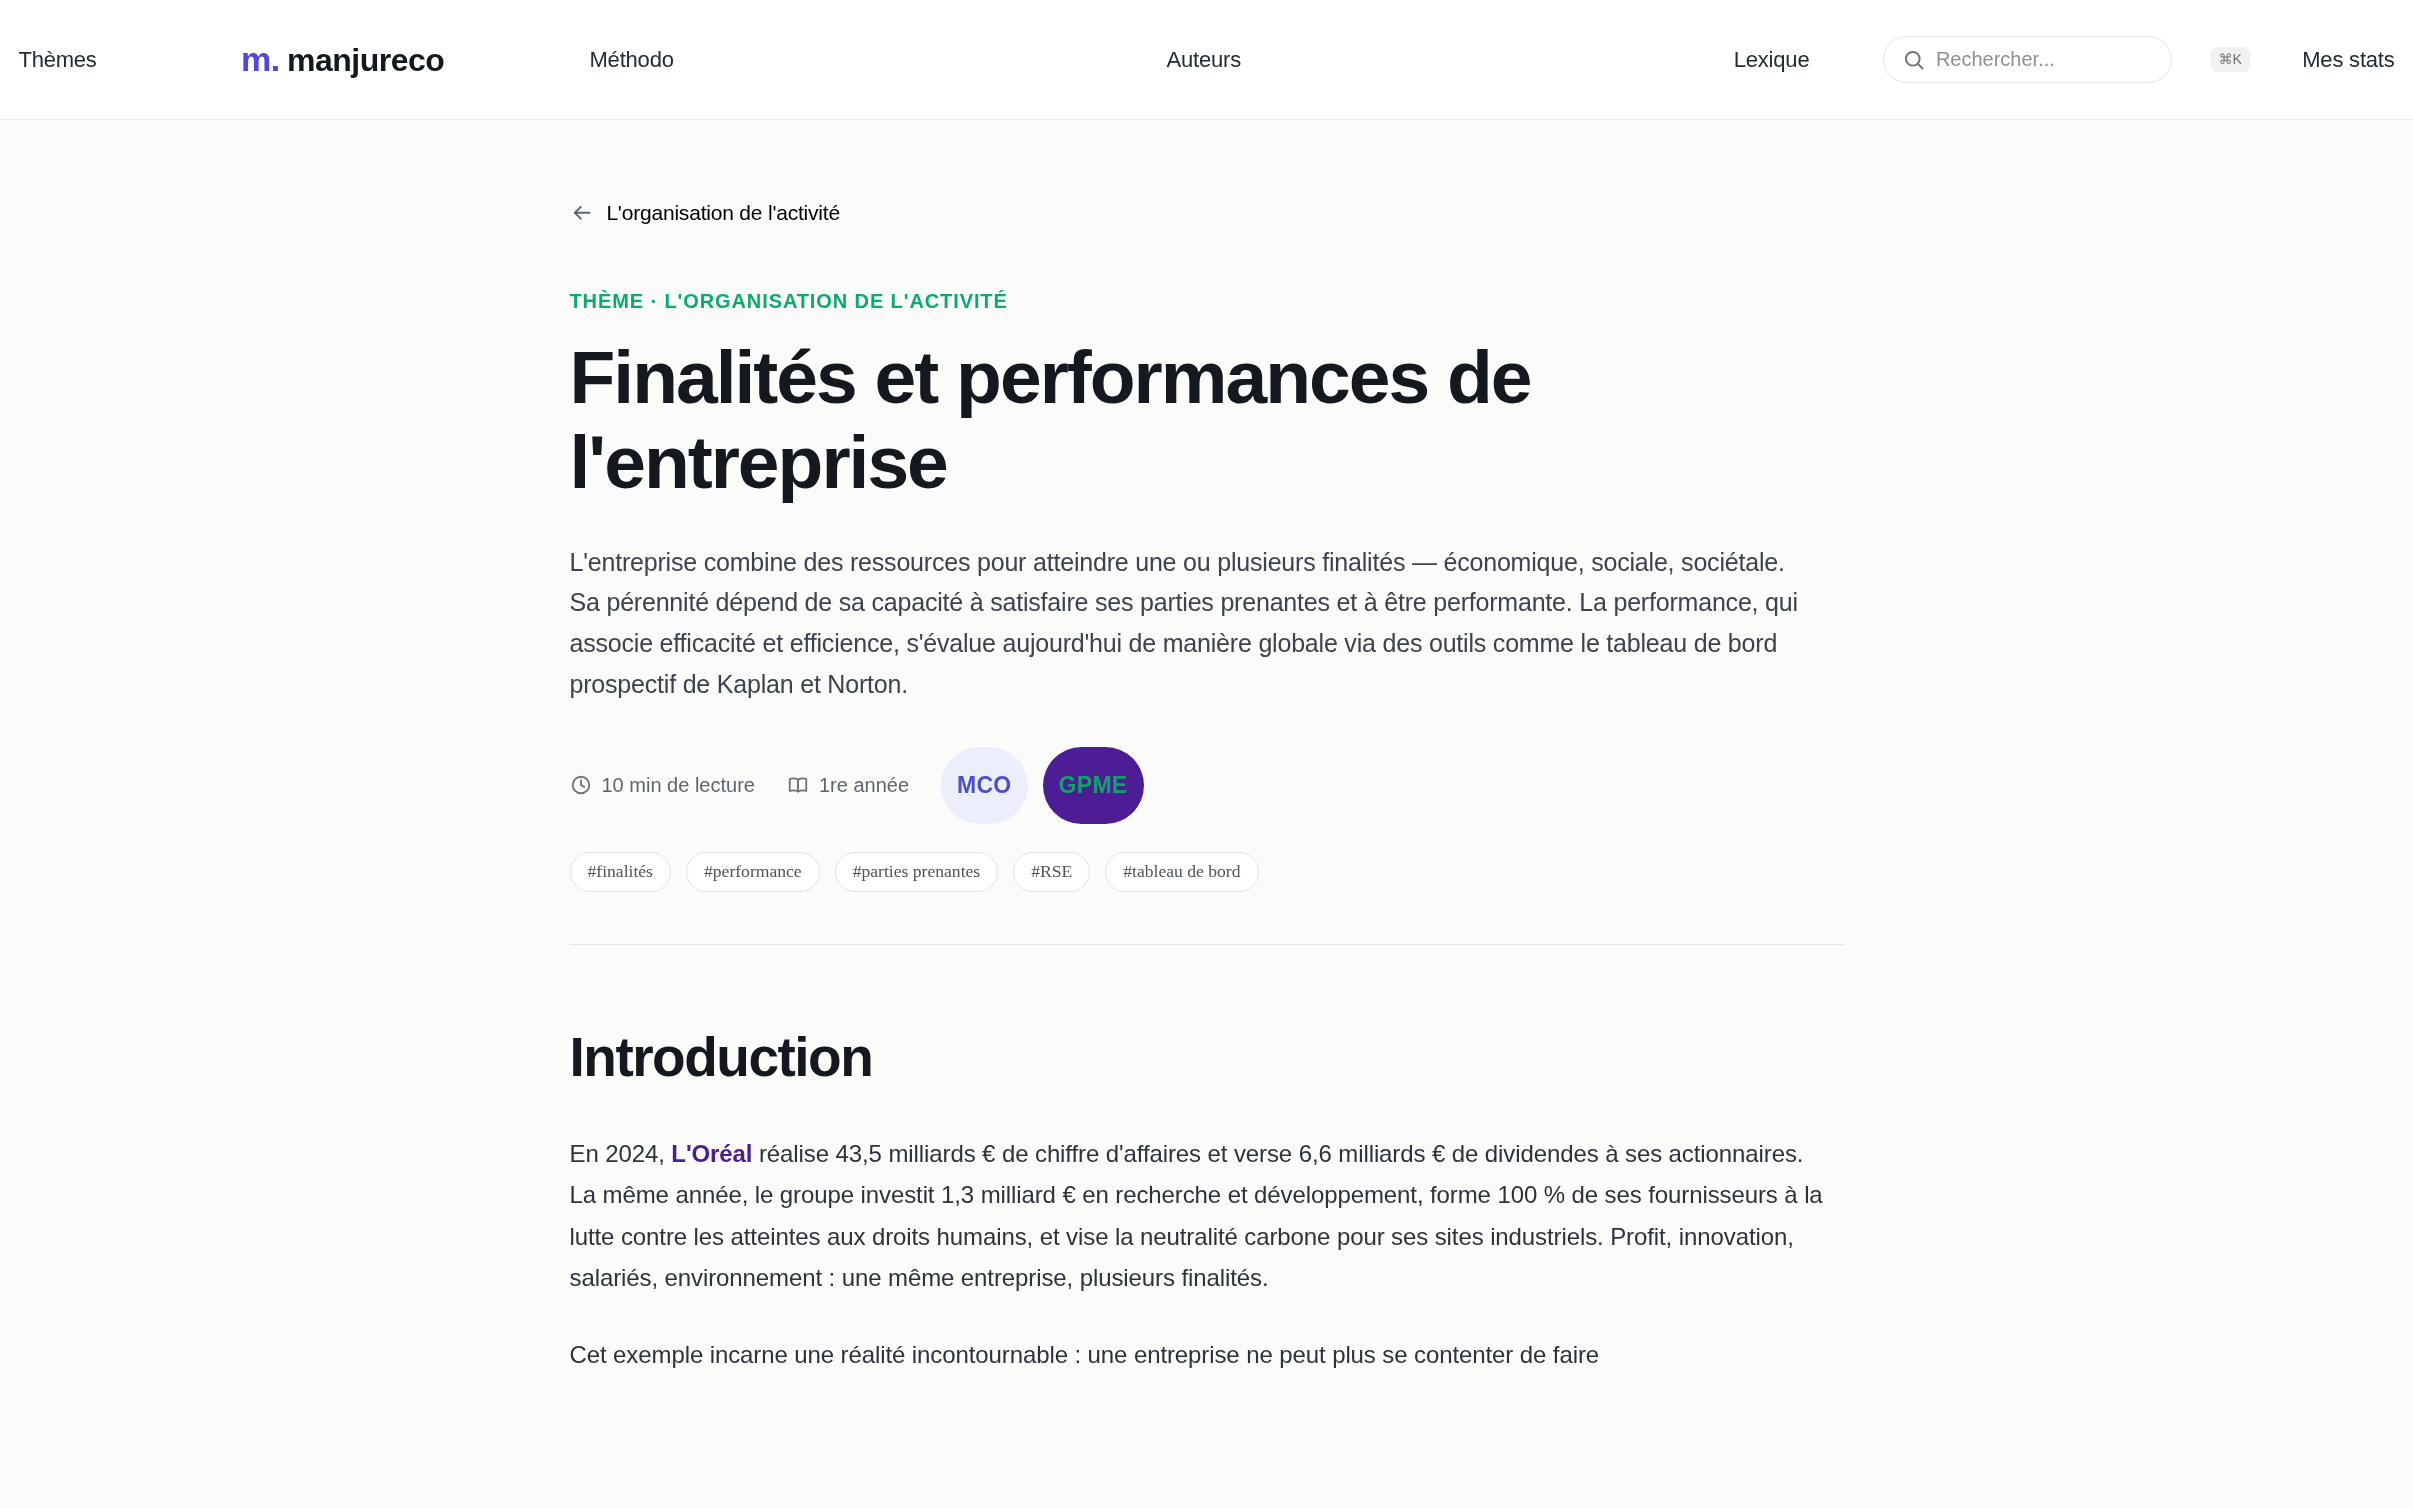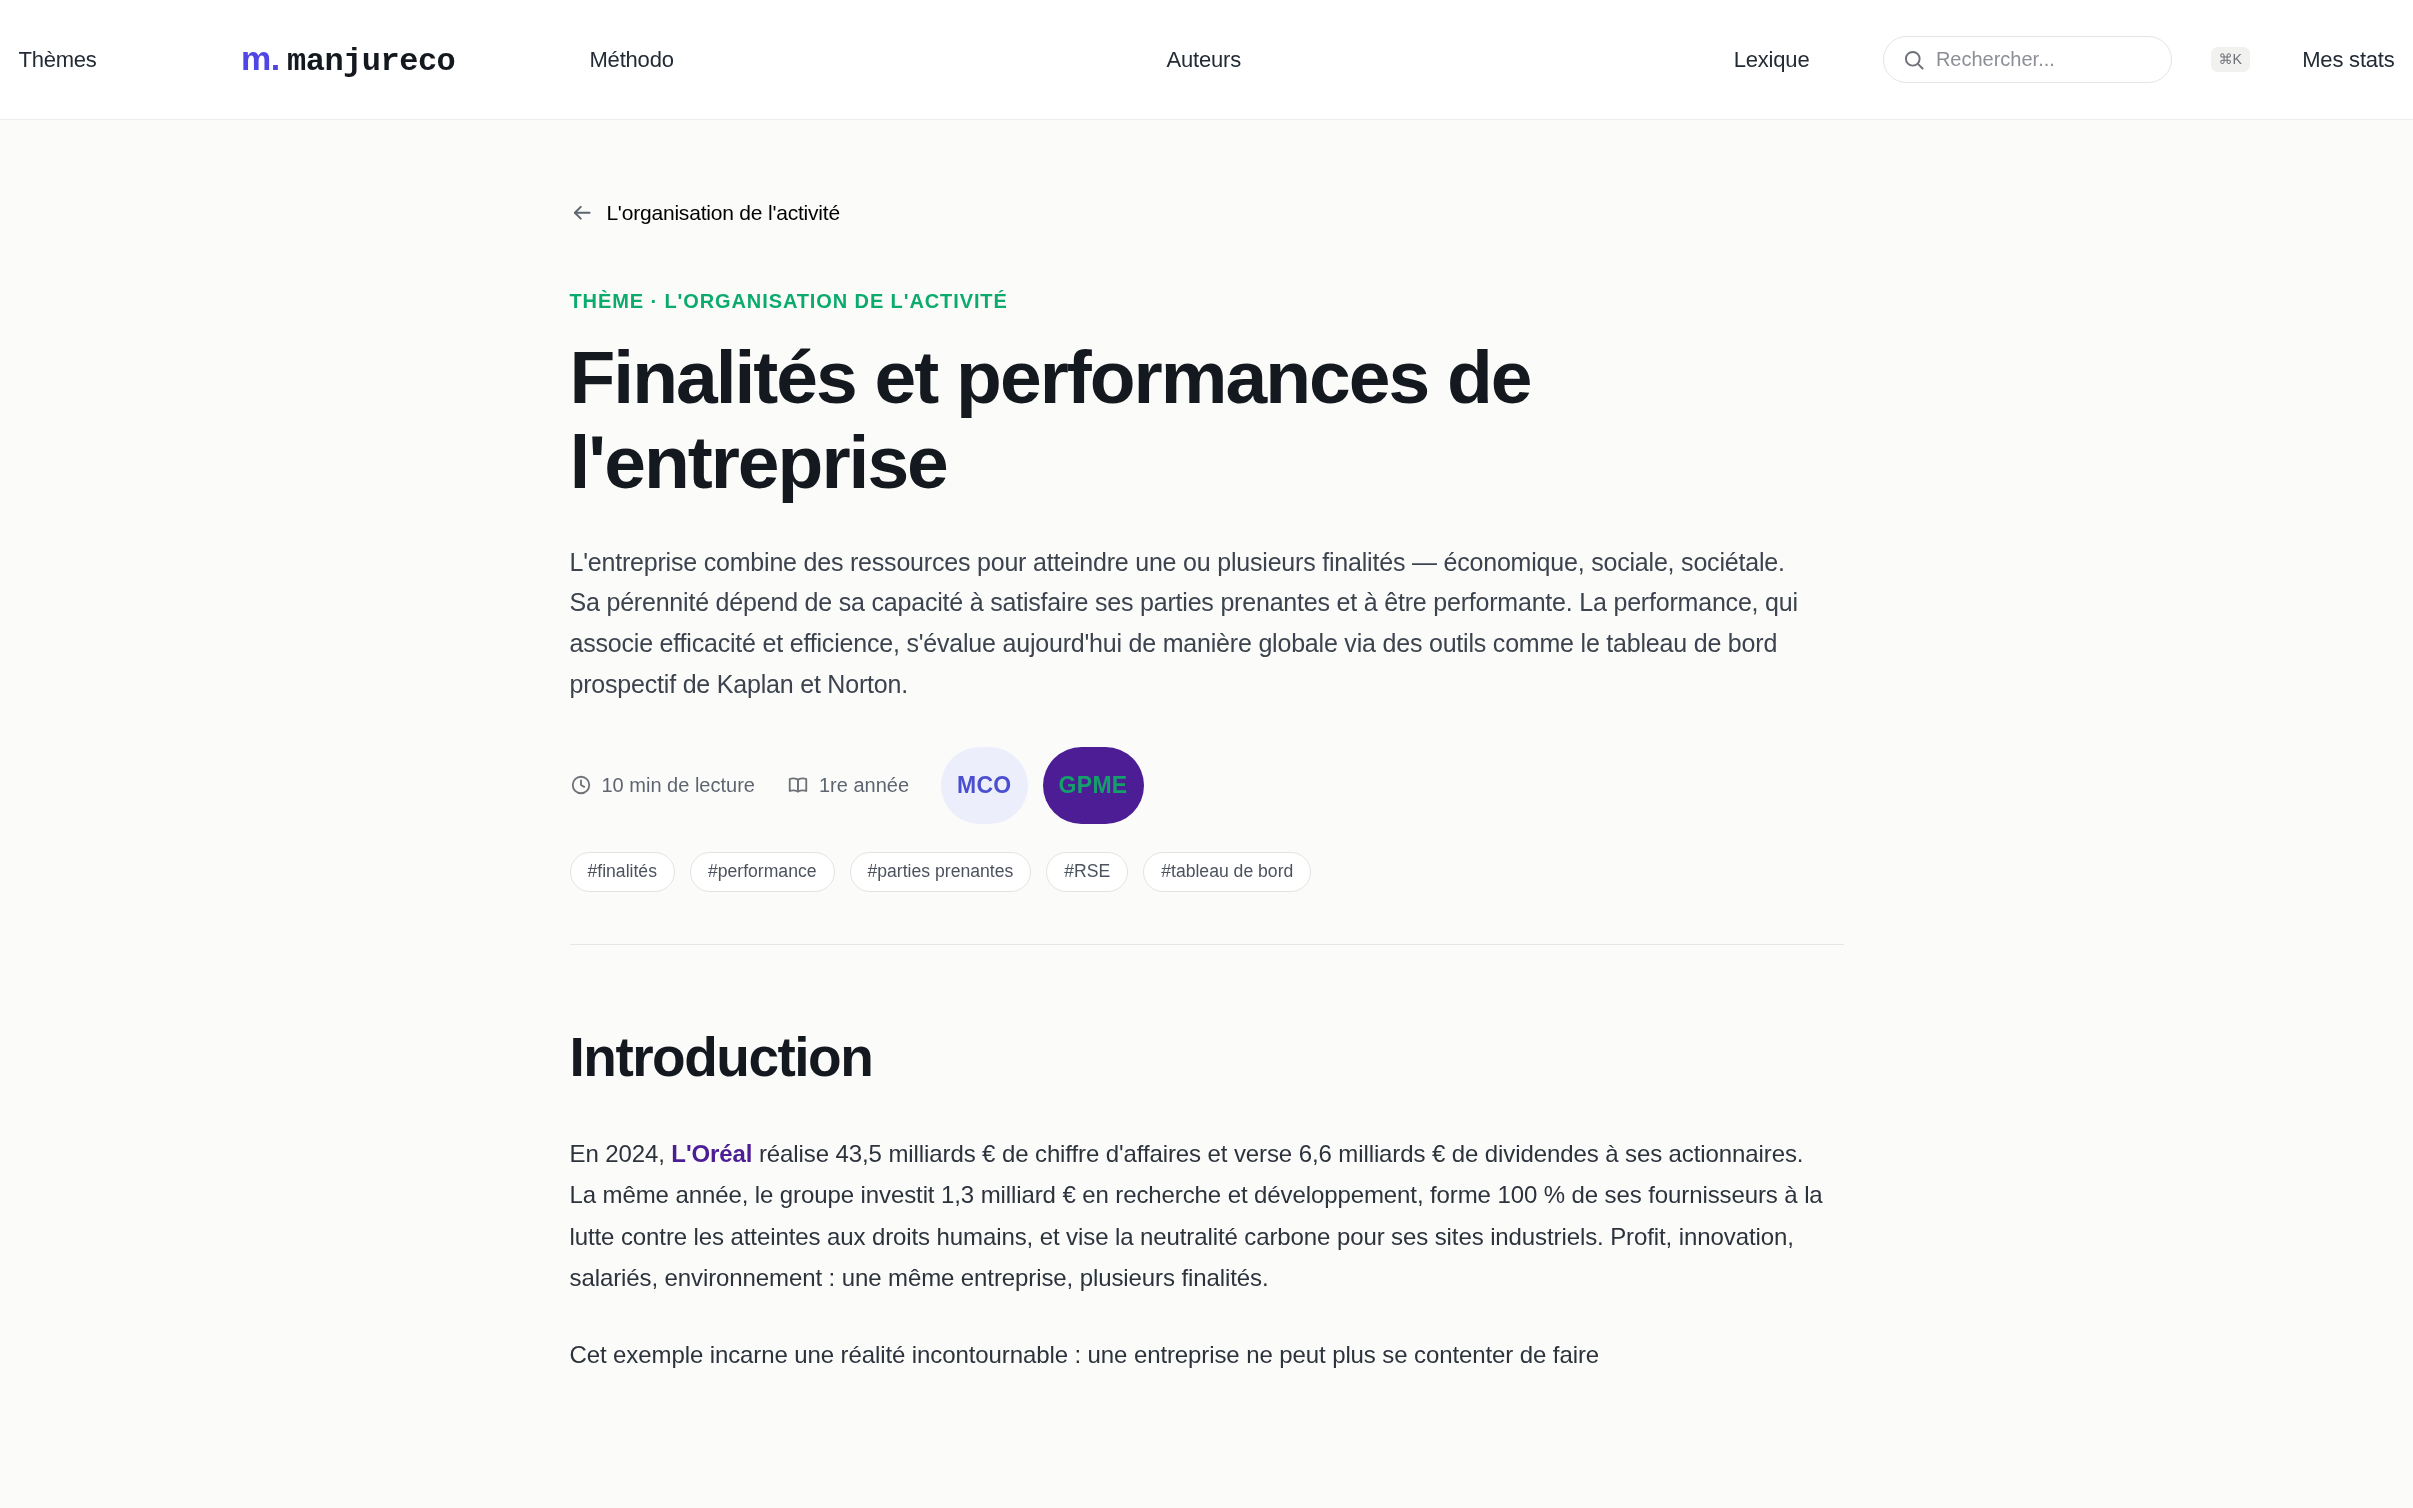--- a/index.html
+++ b/index.html
@@ -47,21 +47,20 @@
     font-size: 34px;
     font-weight: 700;
     color: #4f46e5;
     margin-right: 6.7px;
   }
   .brand-name {
     font-size: 32px;
     font-weight: 700;
     color: #14181f;
     letter-spacing: -0.5px;
-    font-family: Liberation Mono, monospace;
   }
 
   .main-nav {
     position: absolute;
     left: 0;
     right: 0;
     display: flex;
     justify-content: space-between;
     gap: 0;
   }
@@ -181,20 +180,21 @@
   .tag-row { display: flex; gap: 15px; flex-wrap: wrap; margin-bottom: 52px; }
   .tag {
     font-size: 17.6px;
     color: #4c535e;
     border: 0.8px solid #e3e3e0;
     background: #ffffff;
     border-radius: 837px;
     padding: 8.4px 17px;
     cursor: pointer;
     white-space: nowrap;
+    font-family: Liberation Serif, serif;
   }
 
   .divider {
     height: 0.8px;
     background: #e6e6e3;
     margin-bottom: 80px;
   }
 
   .section-heading {
     font-size: 55px;

